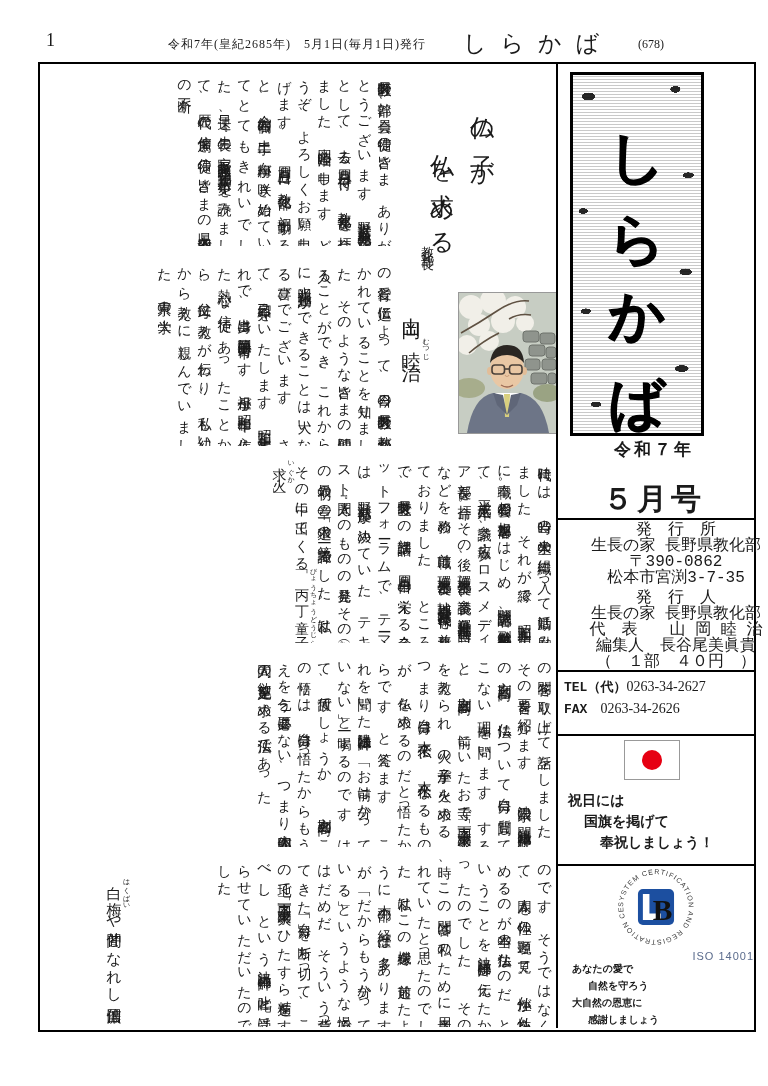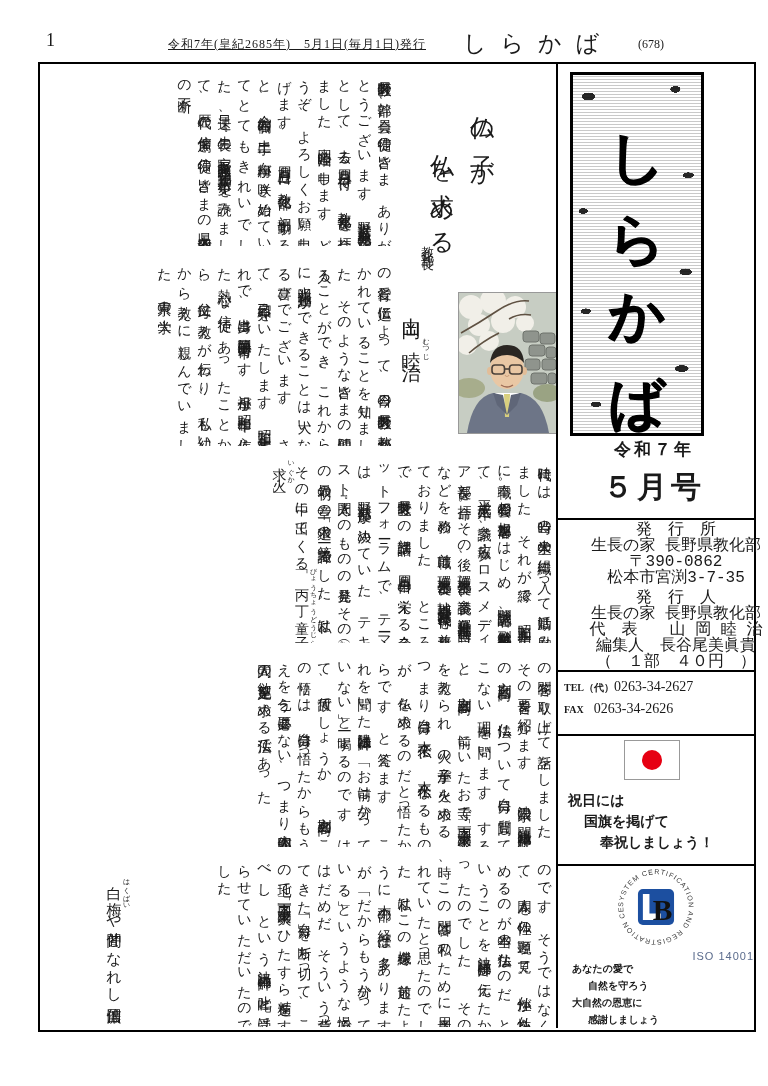--- a/index.html
+++ b/index.html
@@ -2,21 +2,21 @@
 <html lang="ja"><head>
 <meta charset="utf-8">
 <style>
   html,body{margin:0;padding:0;background:#e9e9e9;}
   .page{position:relative;width:768px;height:1086px;background:#ffffff;
         font-family:"Liberation Serif","DejaVu Serif",serif;color:#1a1a1a;overflow:hidden;}
 
   
   .topline{position:absolute;left:38px;top:28px;width:718px;height:30px;}
   .topline .pageno{position:absolute;left:8px;top:2px;font-size:18px;}
-  .topline .dateline{position:absolute;left:130px;top:8px;font-size:12px;letter-spacing:1px;text-decoration:underline;}
+  .topline .dateline{position:absolute;left:130px;top:8px;font-size:12px;letter-spacing:1px;}
   .topline .masthead{position:absolute;left:425px;top:0px;font-size:23px;letter-spacing:14px;}
   .topline .issueno{position:absolute;left:600px;top:9px;font-size:12px;}
 
   
   .frame{position:absolute;left:38px;top:62px;width:714px;height:966px;border:2px solid #000;}
 
   
   .vtext{writing-mode:vertical-rl;text-orientation:mixed;
          font-size:14px;line-height:20px;letter-spacing:1px;
          position:absolute;overflow:hidden;text-align:justify;}
@@ -53,28 +53,28 @@
         radial-gradient(9px 5px at 10% 66%, #111 55%, transparent 57%),
         radial-gradient(12px 6px at 85% 82%, #111 55%, transparent 57%),
         radial-gradient(9px 5px at 18% 92%, #111 55%, transparent 57%);
       opacity:.9;}
   .banner .banner-title{position:absolute;left:0;top:0;width:100%;height:100%;
       writing-mode:vertical-rl;font-family:"Liberation Serif",serif;font-weight:bold;
       font-size:56px;letter-spacing:16px;display:flex;align-items:center;justify-content:center;
       color:#000;text-shadow:1px 1px 0 #000;}
   .issue{position:absolute;left:0;top:374px;width:160px;text-align:center;padding-left:16px;}
   .issue .era{font-size:17px;font-weight:bold;letter-spacing:3px;}
-  .issue .month{font-size:30px;font-weight:bold;letter-spacing:4px;margin-top:6px;}
+  .issue .month{font-size:30px;font-weight:bold;letter-spacing:4px;margin-top:18px;}
   .rule{position:absolute;left:0;width:196px;border-top:2px solid #000;}
   .publisher{position:absolute;left:0;top:458px;width:236px;text-align:center;
              font-family:Liberation Mono, monospace;font-size:16px;line-height:16px;}
   .publisher .gap{height:4px;}
   .contacts{position:absolute;left:6px;top:612px;width:190px;
             font-family:"Liberation Serif",serif;font-size:14px;line-height:21px;}
-  .contacts b{font-family:Liberation Serif, serif;font-size:10px;}
+  .contacts b{font-family:Liberation Mono, monospace;font-size:13px;}
   .flagbox{position:absolute;left:66px;top:676px;width:54px;height:38px;background:#fff;border:1px solid #999;}
   .flagbox .sun{position:absolute;left:17px;top:9px;width:20px;height:20px;border-radius:50%;background:#e60012;}
   .flagslogan{position:absolute;left:10px;top:726px;width:180px;font-size:14px;font-weight:bold;line-height:21px;}
   .flagslogan .l2{padding-left:16px;}
   .flagslogan .l3{padding-left:32px;}
   .isoblock{position:absolute;left:0;top:802px;width:196px;text-align:center;}
   .isoblock .isostd{font-size:11px;color:#5a6b8c;letter-spacing:1px;margin-top:-2px;text-align:right;}
   .isoslogan{position:absolute;left:14px;top:896px;width:180px;font-size:10px;font-weight:bold;line-height:17px;text-align:left;}
   .isoslogan .s2{padding-left:16px;}
   .isoslogan .s4{padding-left:16px;}

